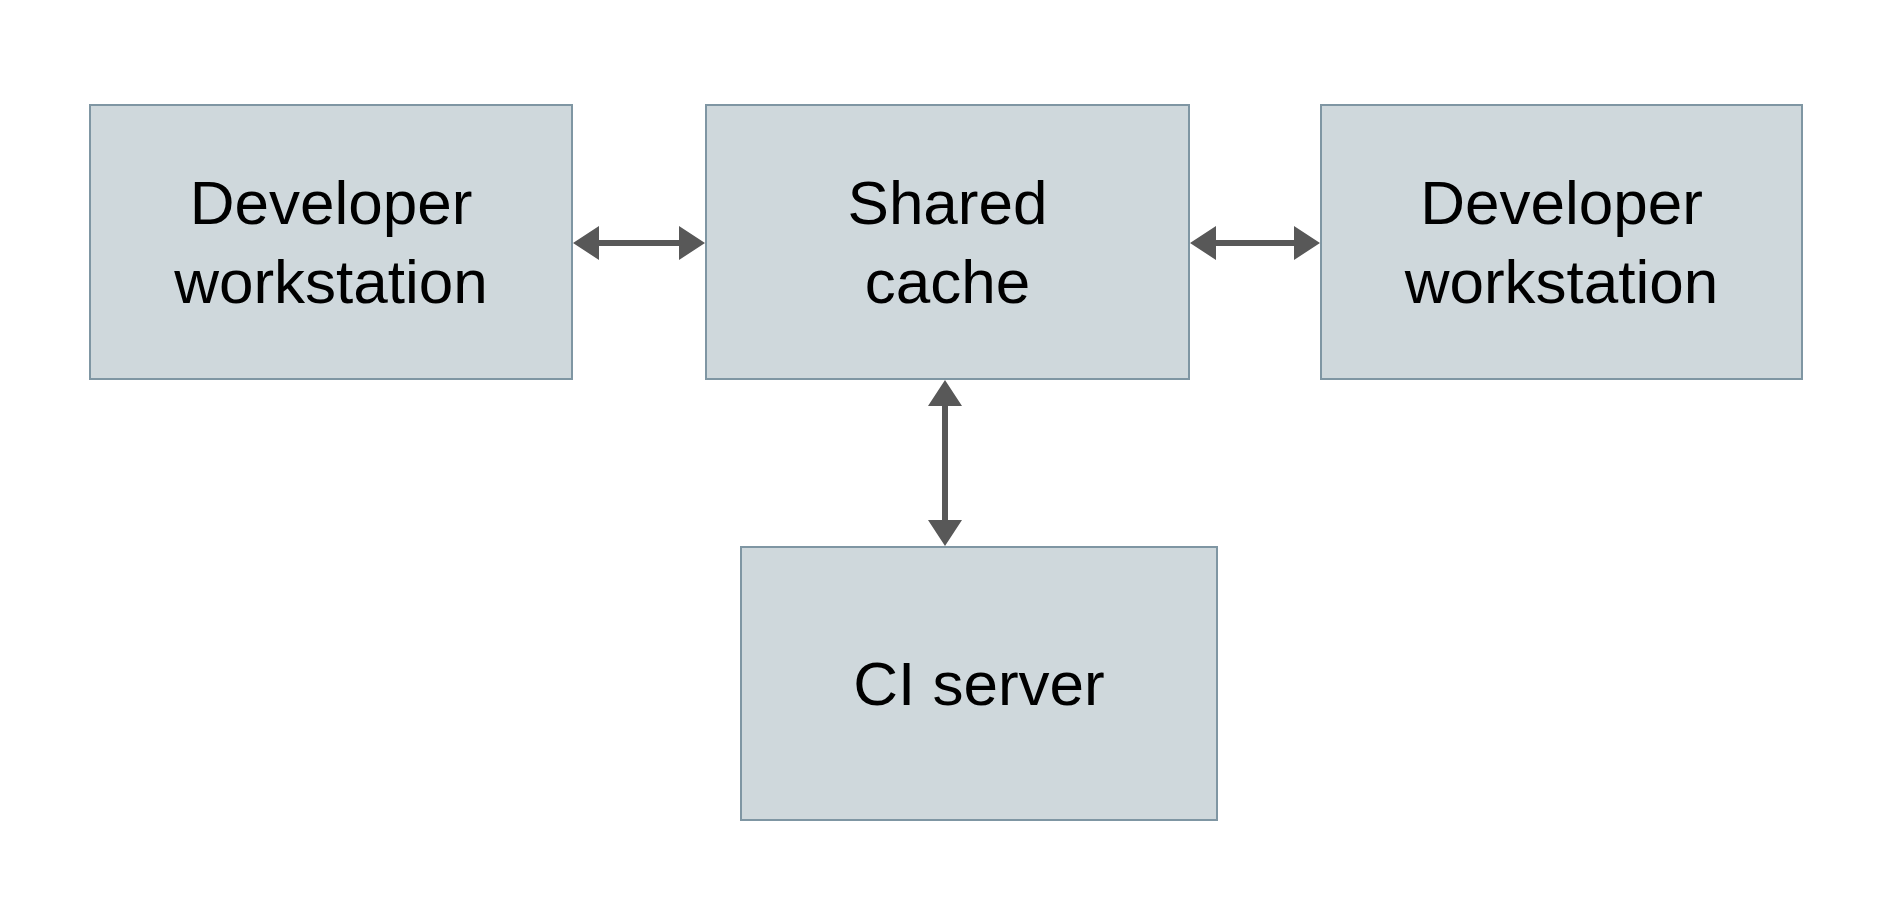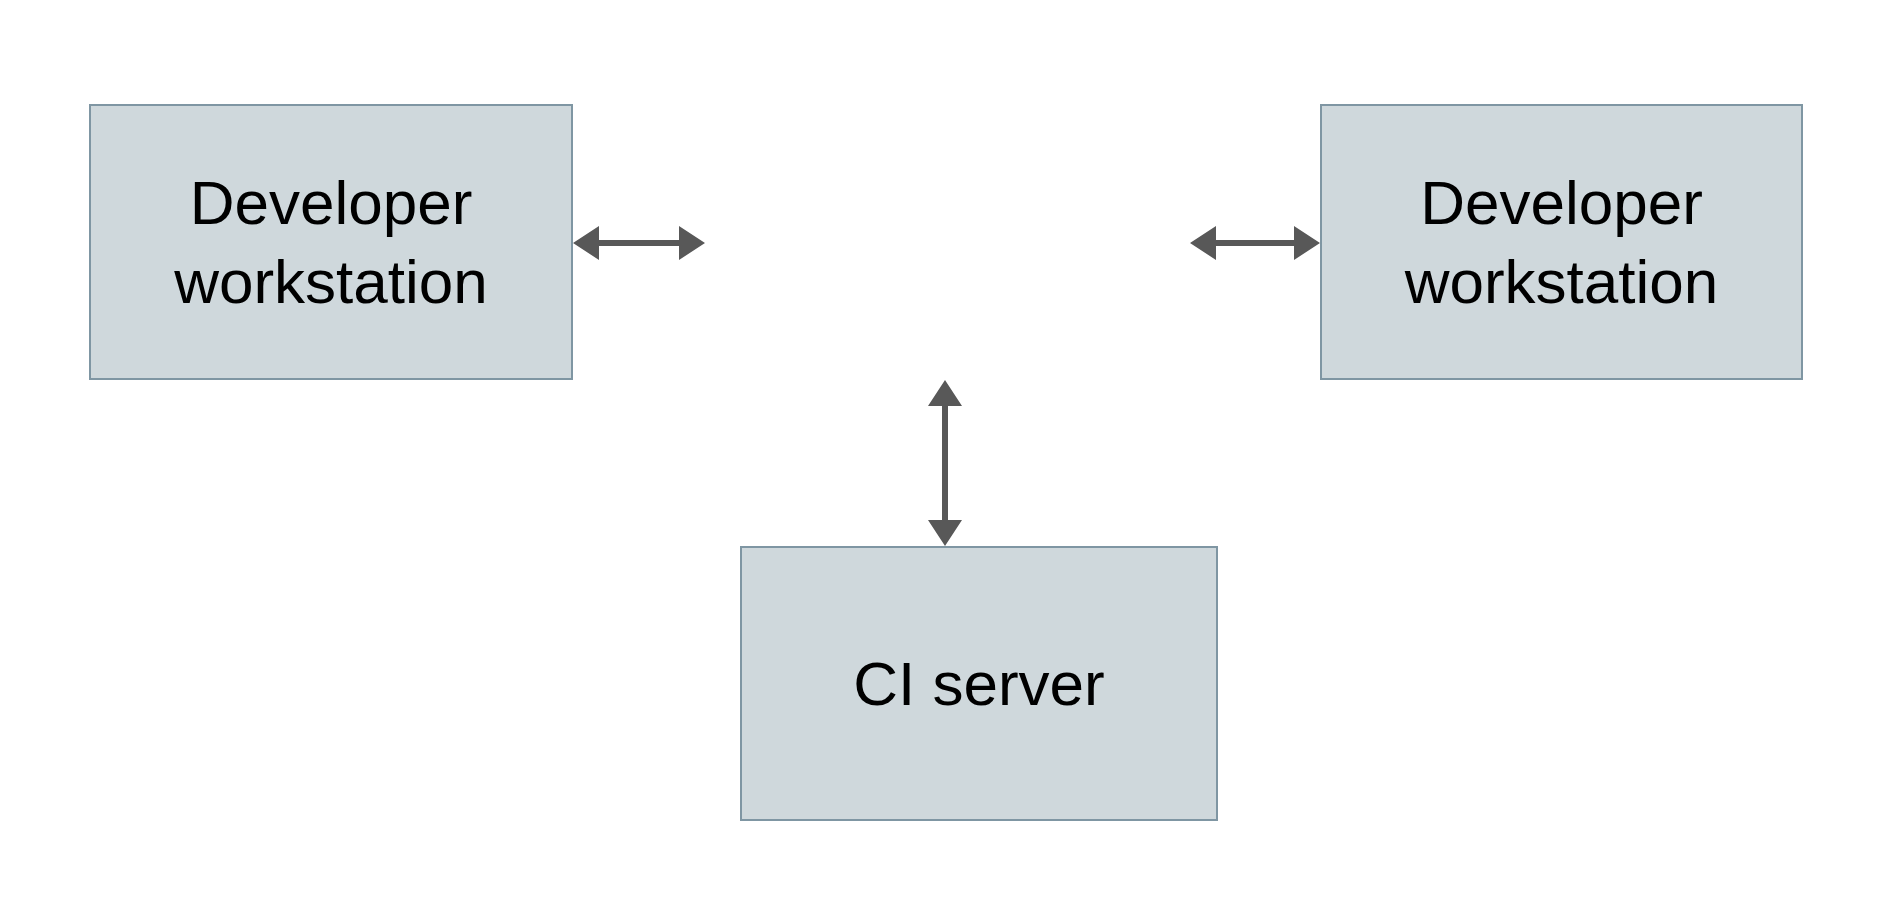--- a/index.html
+++ b/index.html
@@ -45,20 +45,24 @@
 </head>
 <body>
 
 <div id="canvas">
 
   <div class="node" id="node-0" style="left: 89px; top: 104px; width: 484px; height: 276px; background: rgb(207, 216, 220); border-color: rgb(127, 150, 163);">
     <span class="node-label" style="color: rgb(0, 0, 0);">Developer
 workstation</span>
   </div>
 
+  <div class="node" id="node-1" style="left: 705px; top: 104px; width: 485px; height: 276px; background: rgb(207, 216, 220); border-color: rgb(127, 150, 163);">
+    <span class="node-label" style="color: rgb(0, 0, 0);">Shared
+cache</span>
+  </div>
 
   <div class="node" id="node-2" style="left: 1320px; top: 104px; width: 483px; height: 276px; background: rgb(207, 216, 220); border-color: rgb(127, 150, 163);">
     <span class="node-label" style="color: rgb(0, 0, 0);">Developer
 workstation</span>
   </div>
 
   <div class="node" id="node-3" style="left: 740px; top: 546px; width: 478px; height: 275px; background: rgb(207, 216, 220); border-color: rgb(127, 150, 163);">
     <span class="node-label" style="color: rgb(0, 0, 0);">CI server</span>
   </div>
 

